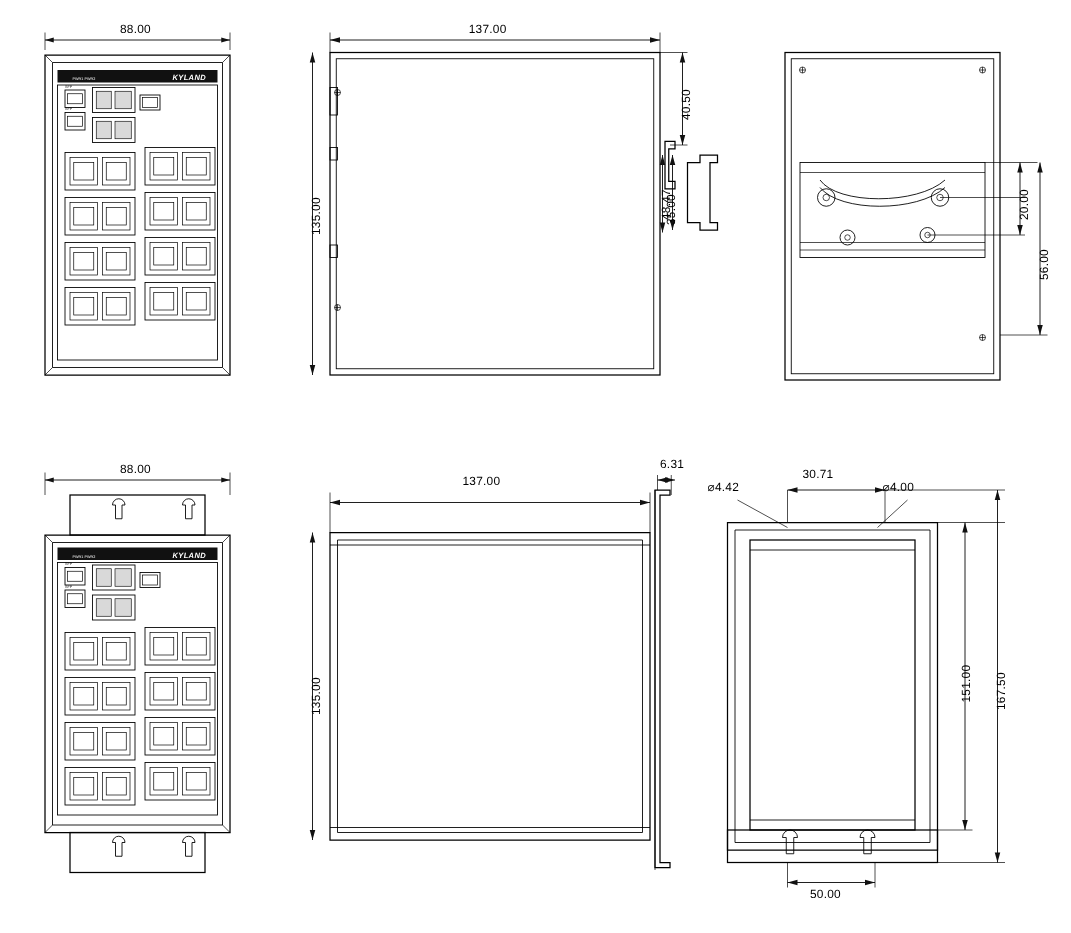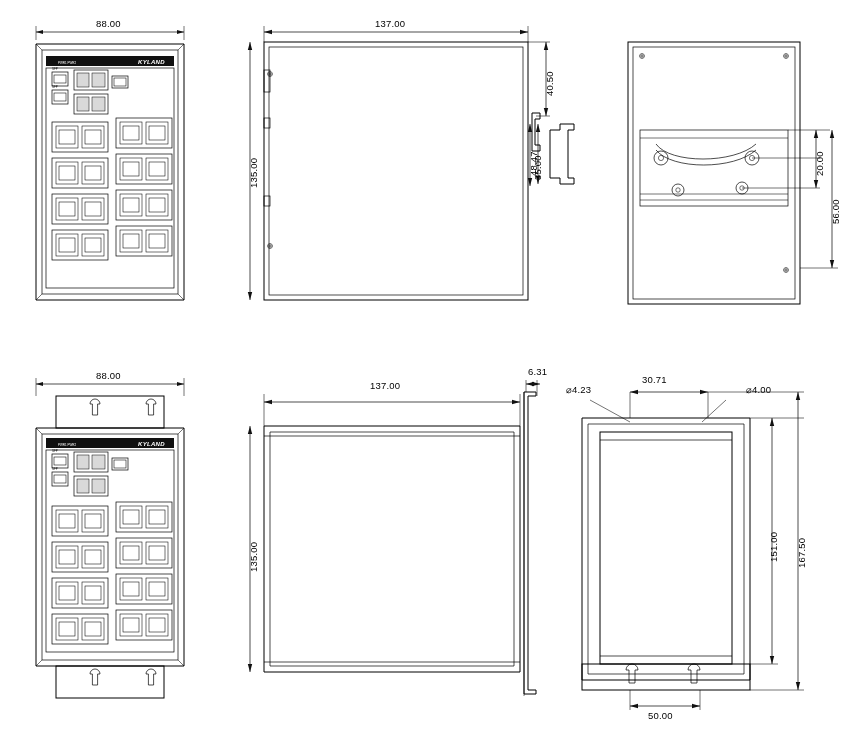--- a/index.html
+++ b/index.html
@@ -390,20 +390,20 @@
       <line class="ln-x" x1="190" y1="320" x2="244" y2="320"></line>
       <line class="ln-x" x1="148" y1="22" x2="244" y2="22"></line>
 
       <line class="ln-thin" x1="70" y1="336" x2="140" y2="336"></line>
       <path class="blk" d="M70,336 l8,-2.2 l0,4.4 z"></path>
       <path class="blk" d="M140,336 l-8,-2.2 l0,4.4 z"></path>
       <line class="ln-x" x1="70" y1="320" x2="70" y2="340"></line>
       <line class="ln-x" x1="140" y1="320" x2="140" y2="340"></line>
     </svg>
     <div class="dim" style="left:82px;top:4px;">30.71</div>
-    <div class="dim" style="left:6px;top:14px;">⌀4.23</div>
-    <div class="dim" style="left:146px;top:14px;margin-left:40px;">⌀4.00</div>
+    <div class="dim" style="left:6px;top:14px;">⌀4.42</div>
+    <div class="dim" style="left:146px;top:14px;">⌀4.00</div>
     <div class="dim v" style="left:208px;top:192px;transform:rotate(-90deg);">151.00</div>
     <div class="dim v" style="left:236px;top:198px;transform:rotate(-90deg);">167.50</div>
     <div class="dim" style="left:88px;top:340px;">50.00</div>
   </div>
 
 </div>
 
 </body></html>

